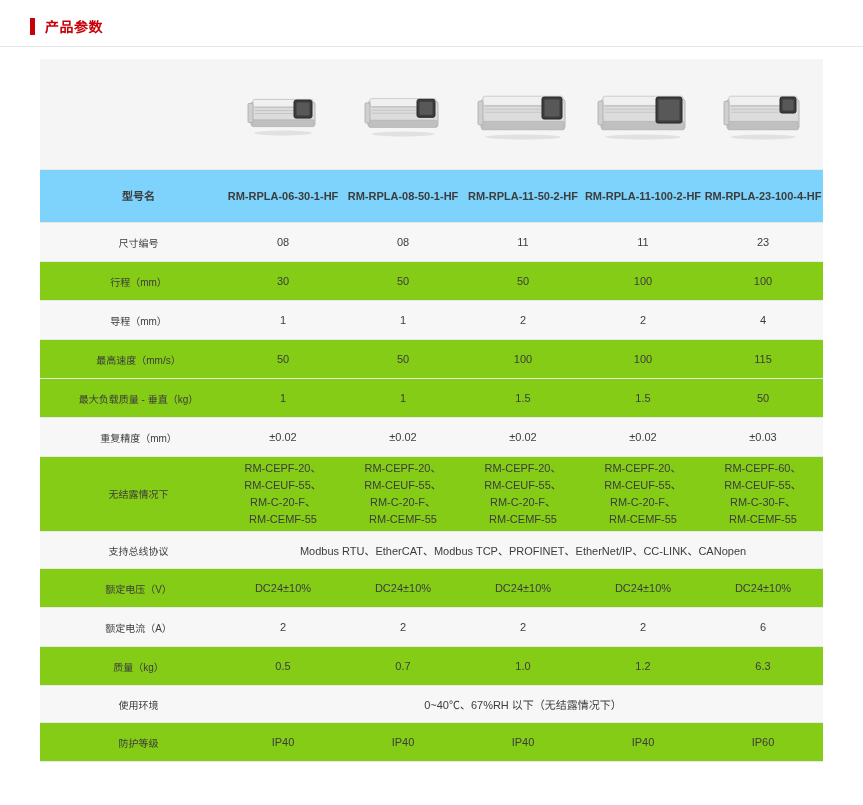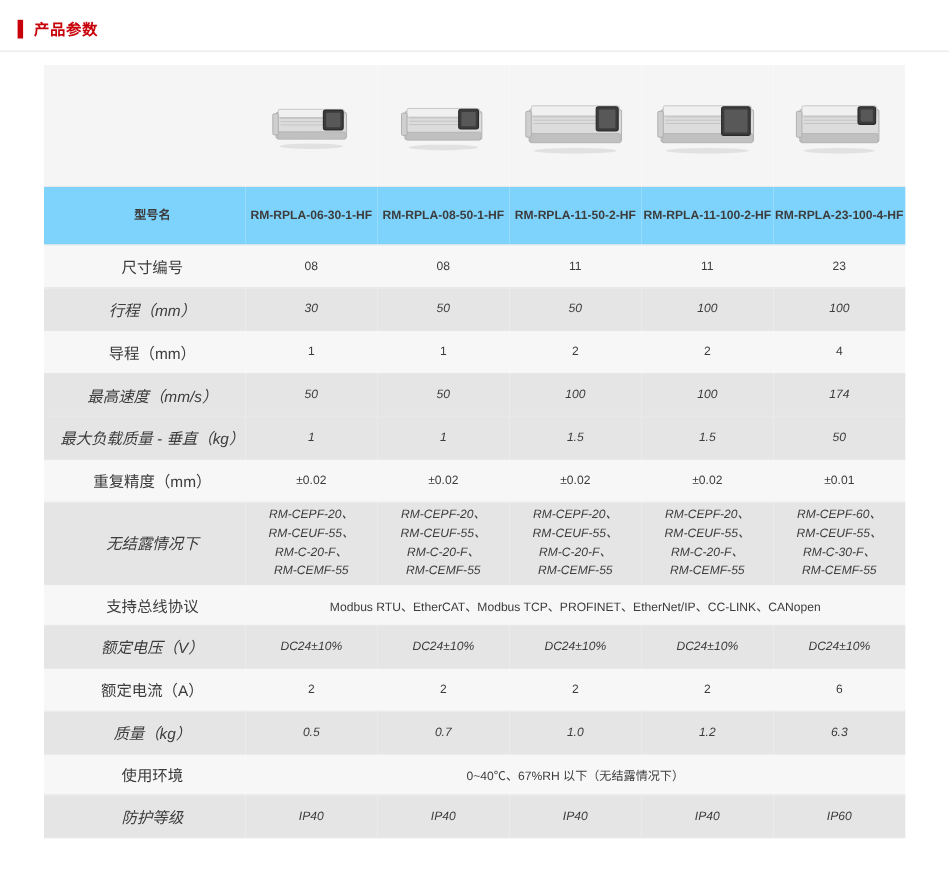--- a/index.html
+++ b/index.html
@@ -12,21 +12,21 @@
     background: #ffffff;
     font-family: "Liberation Sans", sans-serif;
     color: #333333;
     -webkit-font-smoothing: antialiased;
   }
 
   
   .page-header {
     display: flex;
     align-items: center;
-    padding: 16px 0 10px 16px;
+    padding: 16px 0 10px 30px;
     border-bottom: 1px solid #e6e6e6;
     margin: 0 0 0 0;
   }
   .header-bar {
     width: 5px;
     height: 17px;
     background: #c8000a;
     margin-right: 10px;
     flex: 0 0 auto;
   }
@@ -53,29 +53,28 @@
     border-bottom: 1px solid #e8e8e8;
     padding: 0;
     vertical-align: middle;
     text-align: center;
     color: #3c3c3c;
   }
   .row-label {
     text-align: left;
     padding-left: 14px !important;
     color: #3c3c3c;
-    font-size: 14px;
+    font-size: 10px;
     width: 183px;
   }
   .row-shade td {
     background: #f7f7f7;
   }
   .row-plain td {
-    background: #e5e5e5;
-    font-style: italic;
+    background: #84cc16;
   }
 
   
   .img-row td {
     background: #f5f5f5;
     border-bottom: 0;
     height: 110px;
     padding: 0;
   }
   .img-cell {
@@ -225,37 +224,37 @@
           <td>2</td>
           <td>2</td>
           <td>4</td>
         </tr>
         <tr class="row-plain data-row">
           <td class="row-label">最高速度（mm/s）</td>
           <td>50</td>
           <td>50</td>
           <td>100</td>
           <td>100</td>
-          <td>174</td>
+          <td>115</td>
         </tr>
         <tr class="row-plain data-row">
           <td class="row-label">最大负载质量 - 垂直（kg）</td>
           <td>1</td>
           <td>1</td>
           <td>1.5</td>
           <td>1.5</td>
           <td>50</td>
         </tr>
         <tr class="row-shade data-row">
           <td class="row-label">重复精度（mm）</td>
           <td>±0.02</td>
           <td>±0.02</td>
           <td>±0.02</td>
           <td>±0.02</td>
-          <td>±0.01</td>
+          <td>±0.03</td>
         </tr>
         <tr class="row-plain tall-row">
           <td class="row-label">无结露情况下</td>
           <td>
             <div>RM-CEPF-20、</div>
             <div>RM-CEUF-55、</div>
             <div>RM-C-20-F、</div>
             <div>RM-CEMF-55</div>
           </td>
           <td>

